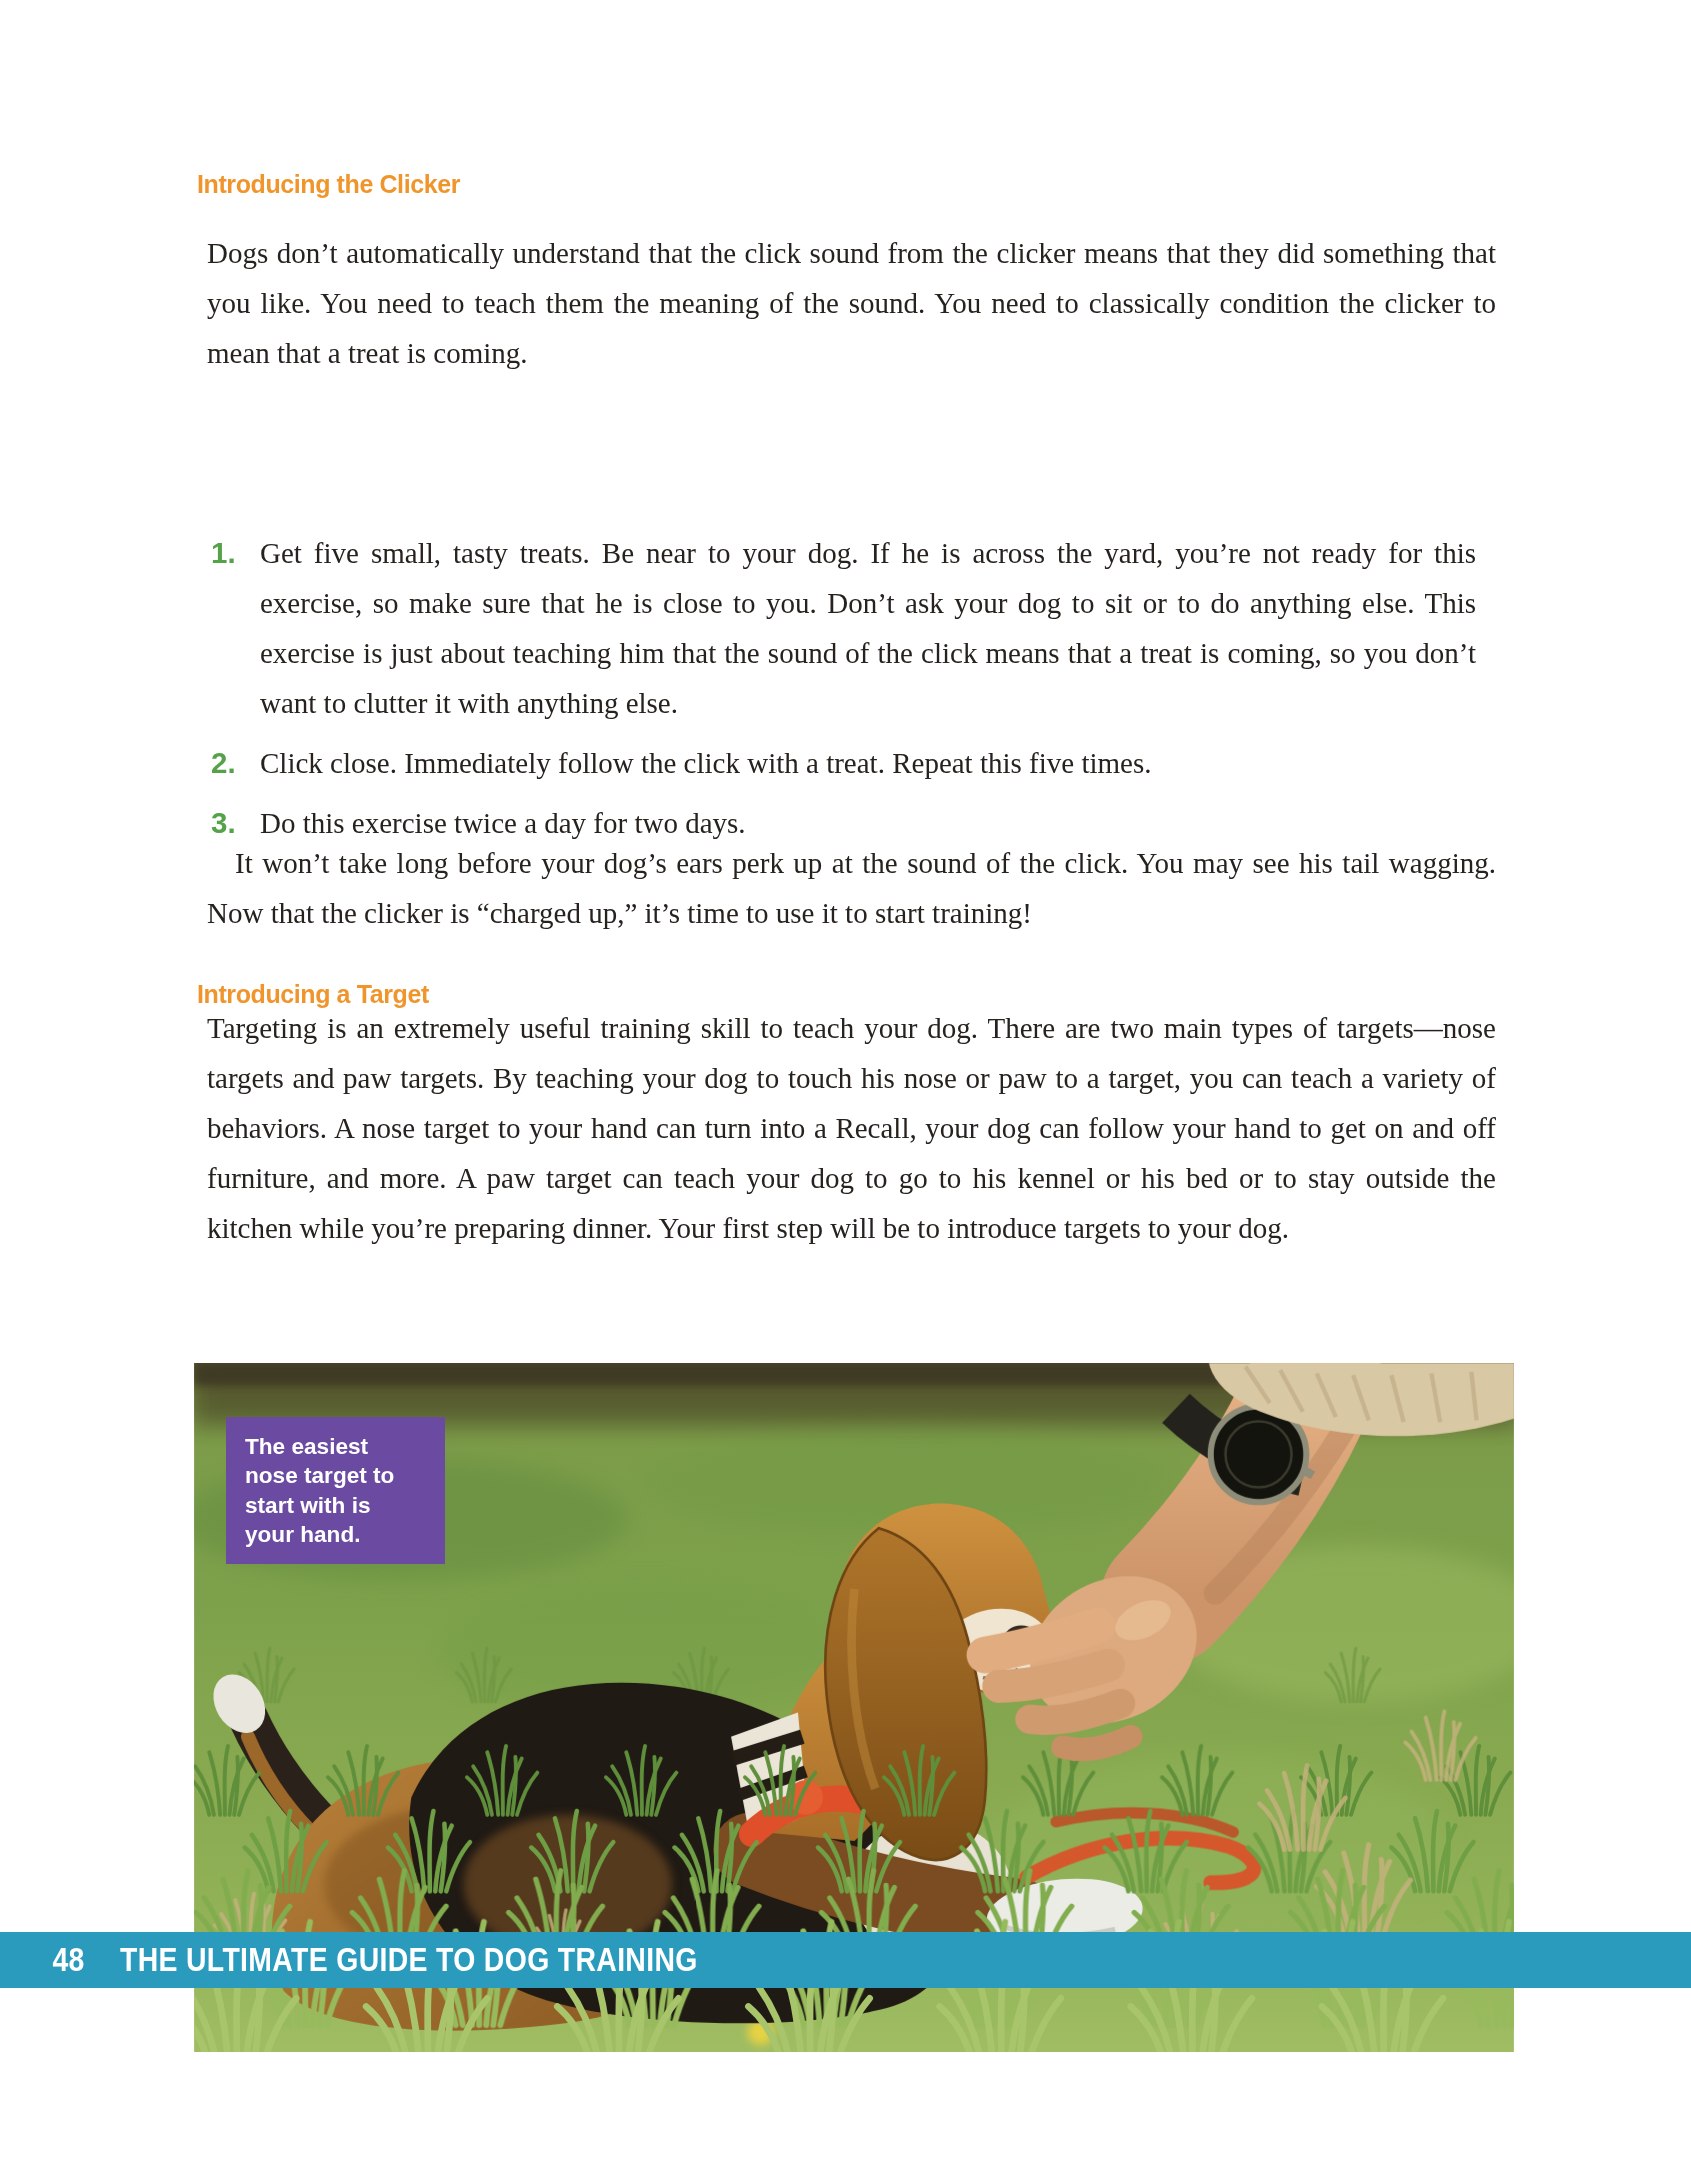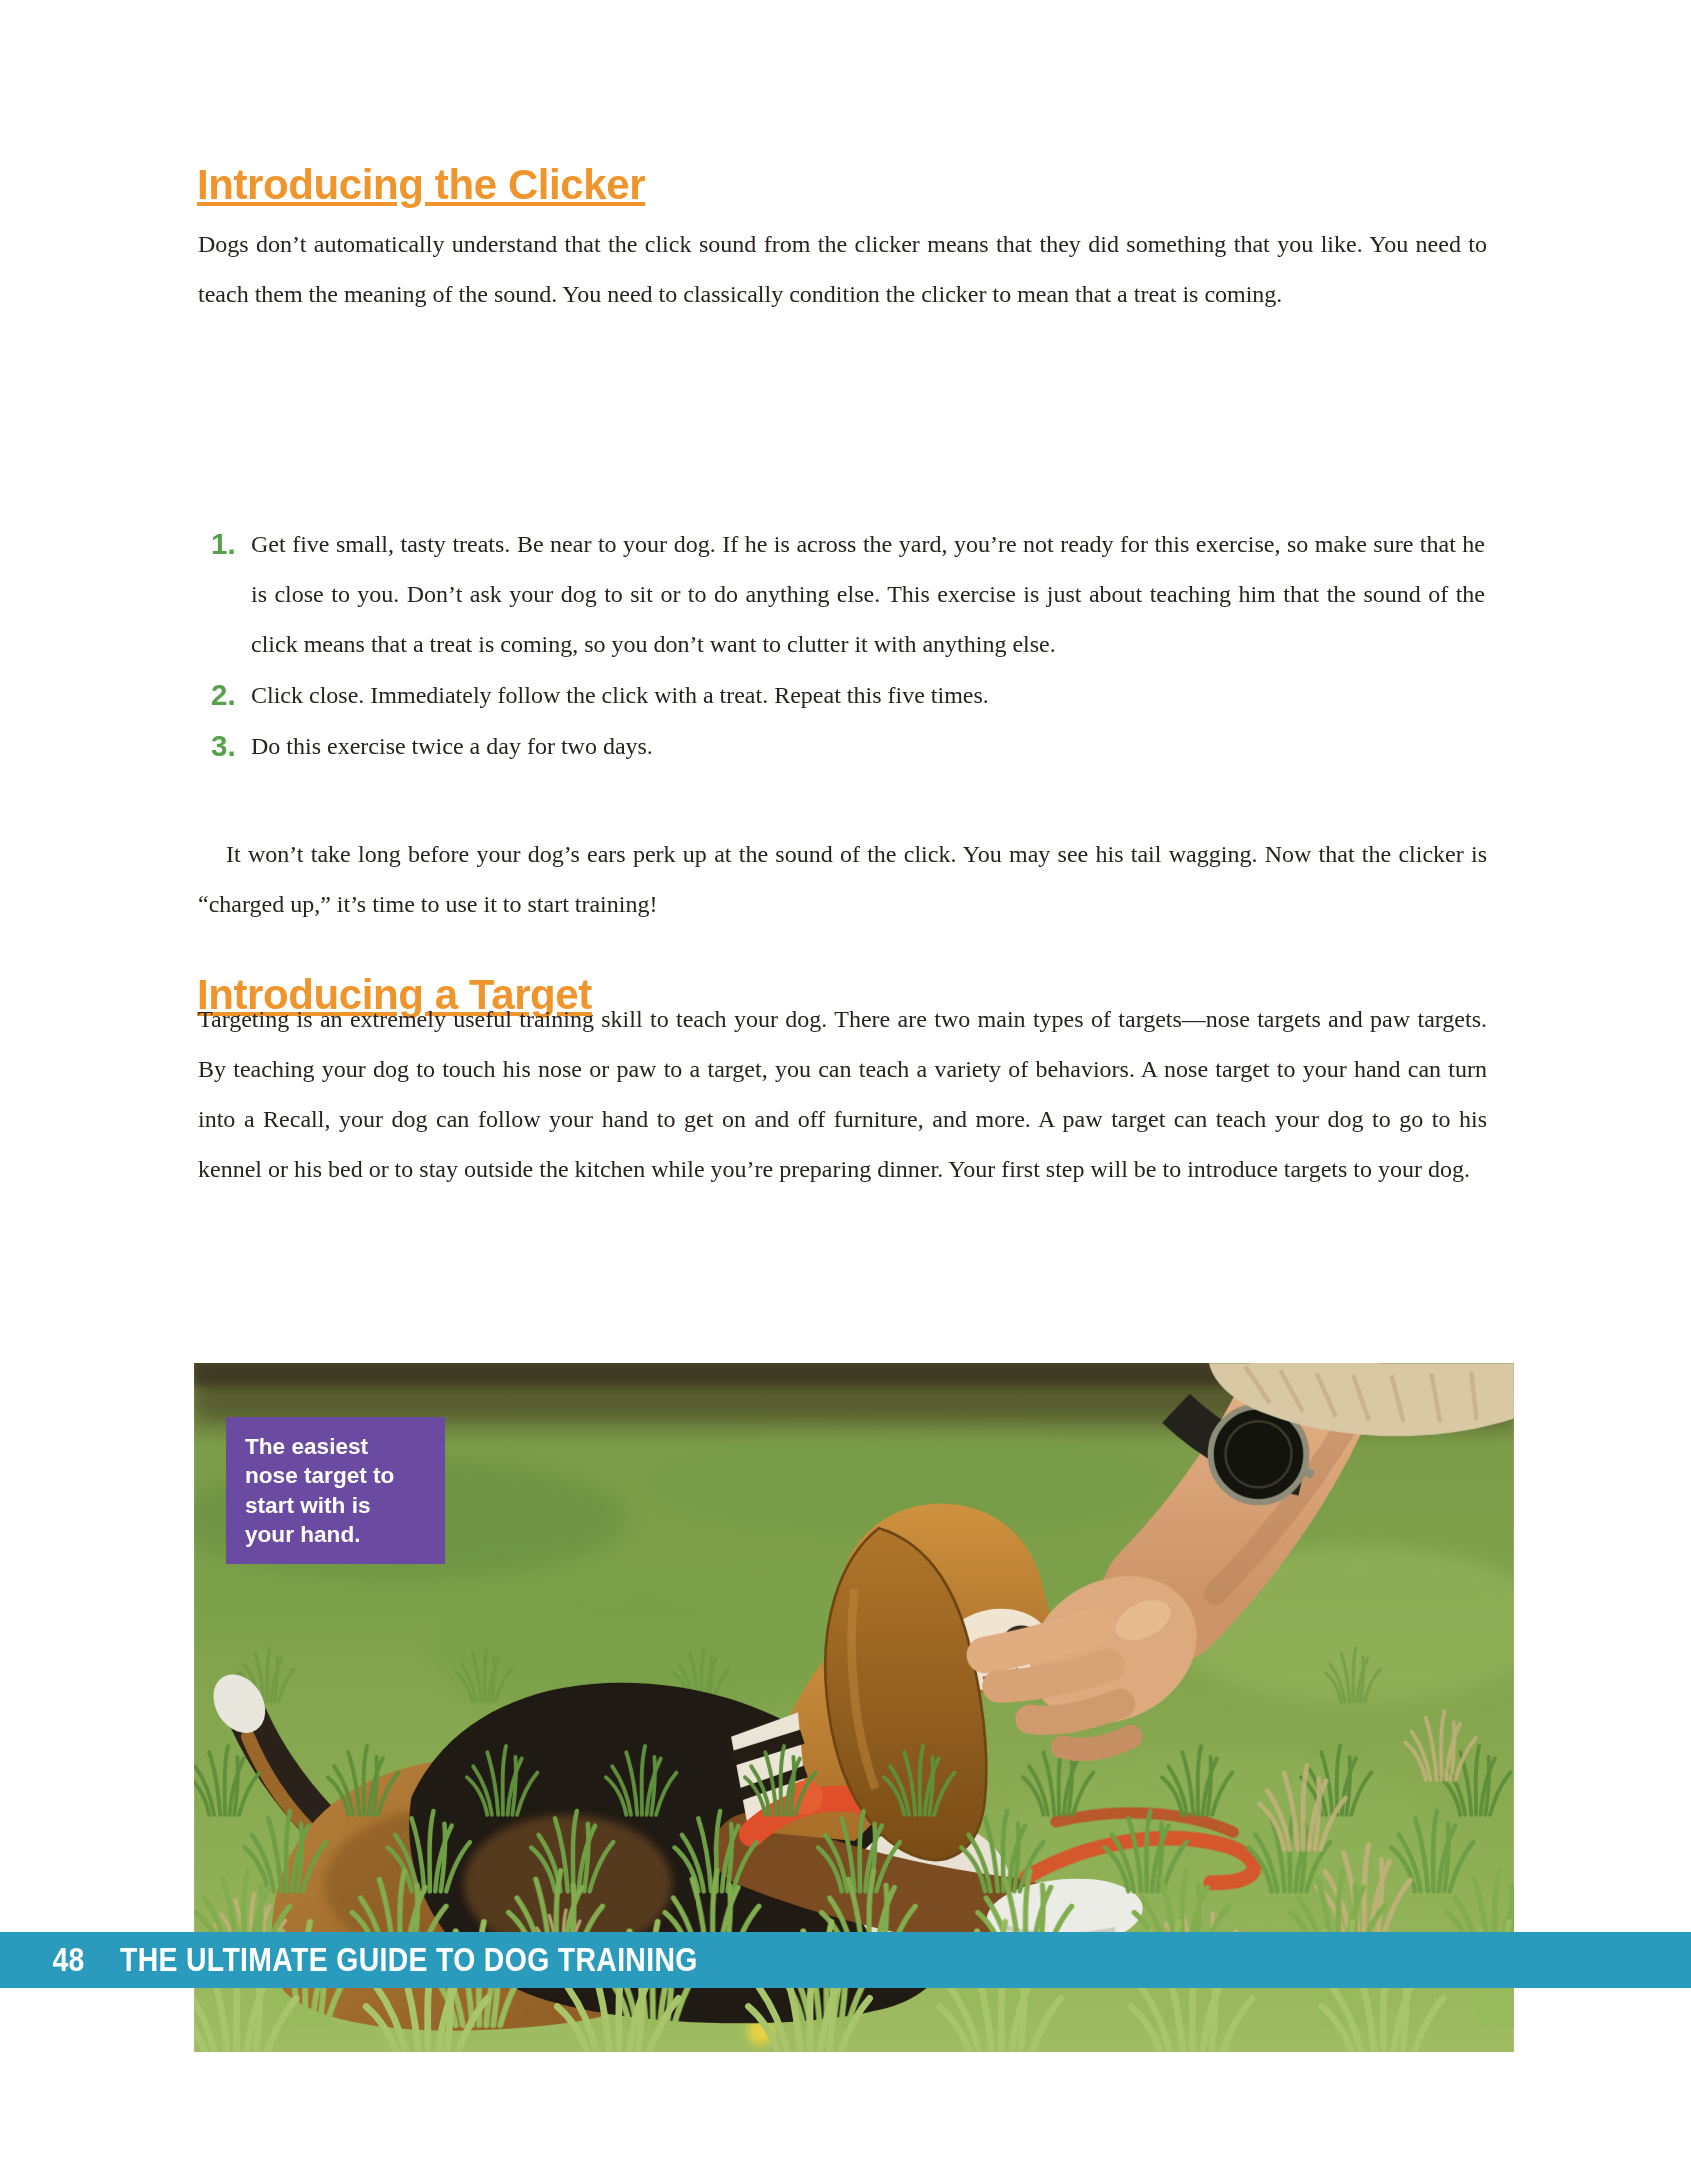--- a/index.html
+++ b/index.html
@@ -8,30 +8,29 @@
     width:1691px;height:2175px;
     background:#ffffff;
     overflow:hidden;
     font-family:"Liberation Serif", serif;
   }
   .abs{position:absolute;}
   h1,h2{
     margin:0;
     font-family:"Liberation Sans", sans-serif;
     font-weight:700;
-    font-size:42px;
+    font-size:25px;
     line-height:45px;
     letter-spacing:-0.4px;
     color:#F0952C;
-    text-decoration:underline;
   }
   .bodytext{
-    margin:1px;
+    margin:10px;
     width:1289px;
-    font-size:24px;
+    font-size:29px;
     line-height:50px;
     color:#27221E;
     text-align:justify;
   }
   .indent{text-indent:28px;}
   .list{width:1289px;}
   .list-item{position:relative;padding-left:53px;box-sizing:border-box;}
   .list-num{
     position:absolute;left:14px;top:0;
     font-family:"Liberation Sans", sans-serif;

